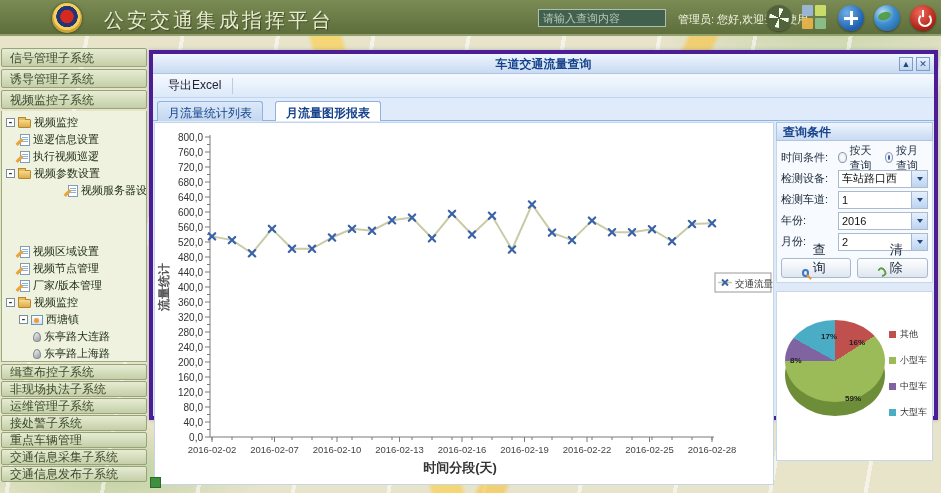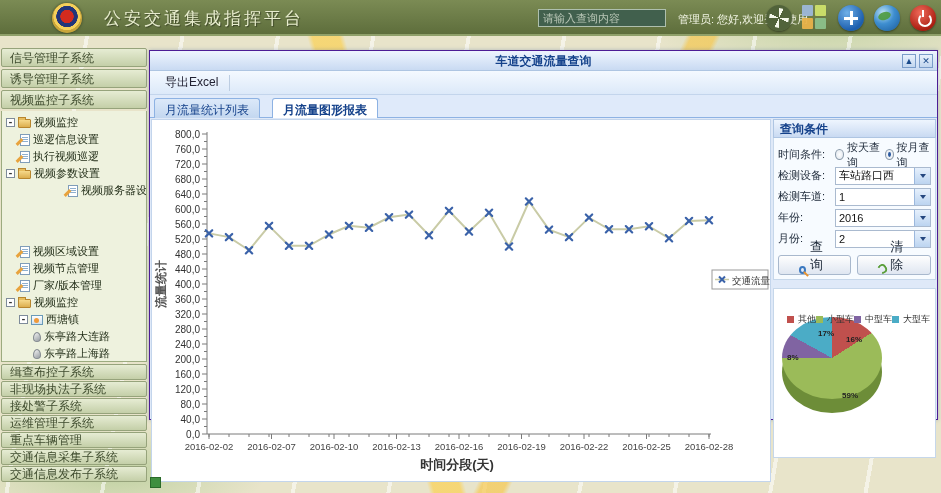--- a/index.html
+++ b/index.html
@@ -25,21 +25,21 @@
     position:absolute; left:0; top:0; width:941px; height:36px;
     background:linear-gradient(#7b8b54, #5e6e3c);
     border-bottom:2px solid #8fa06a;
   }
   .badge {
     position:absolute; left:52px; top:3px; width:30px; height:30px; border-radius:50%;
     background:radial-gradient(circle at 50% 45%, #d42b1e 0 29%, #22357a 31% 47%, #f5cf5a 49% 60%, #caa63a 62% 100%);
     box-shadow:0 0 3px rgba(0,0,0,.5);
   }
   .app-title {
-    position:absolute; left:104px; top:7px; color:#e7eccd; font-size:17px;
+    position:absolute; left:104px; top:7px; color:#e7eccd; font-size:20px;
     letter-spacing:3px; text-shadow:1px 1px 1px rgba(0,0,0,.4);
   }
   .hsearch {
     position:absolute; left:538px; top:9px; width:128px; height:18px;
     background:#41604d; border:1px solid #aebfae; color:#d7e0d2; font-size:11px; padding:0 4px;
   }
   .hsearch::placeholder { color:#b9c6b6; }
   .welcome { position:absolute; left:678px; top:12px; color:#f2f5e4; font-size:11px; }
   .hicons { position:absolute; right:5px; top:5px; display:flex; gap:10px; align-items:center; }
   .hicon { width:26px; height:26px; border-radius:50%; position:relative; box-shadow:0 1px 2px rgba(0,0,0,.4); }
@@ -90,21 +90,21 @@
   .ico-folder::before { content:''; position:absolute; top:-3px; left:-1px; width:6px; height:2px; background:#e7bd5d; border:1px solid #b8862e; border-bottom:none; }
   .ico-page { width:10px; height:12px; background:#fff; border:1px solid #7f9db9; position:relative; }
   .ico-page::before { content:''; position:absolute; left:1px; top:2px; width:6px; height:1px; background:#8fb0cf; box-shadow:0 2px 0 #8fb0cf, 0 4px 0 #8fb0cf; }
   .ico-page::after { content:''; position:absolute; left:-3px; bottom:-1px; width:3px; height:8px; background:#e8a33d; transform:rotate(45deg); }
   .ico-cam { width:12px; height:10px; background:linear-gradient(#fdfdfd,#cfe0ee); border:1px solid #6a9ab8; position:relative; }
   .ico-cam::after { content:''; position:absolute; left:2px; top:2px; width:5px; height:5px; border-radius:50%; background:#f09a3a; }
   .ico-node { width:8px; height:10px; background:linear-gradient(145deg,#f4f4f4,#969ca2); border:1px solid #858b91; border-radius:50% 50% 50% 50%/62% 62% 38% 38%; }
   
   .win {
     position:absolute; left:149px; top:50px; width:789px; height:370px;
-    background:#dfe9f8; border:1px solid #4c1d95; box-shadow:0 0 4px rgba(80,110,160,.4);
+    background:#dfe9f8; border:4px solid #4c1d95; box-shadow:0 0 4px rgba(80,110,160,.4);
   }
   .win-title {
     height:20px; background:linear-gradient(#eef5fe,#c9daf2);
     border-bottom:1px solid #aec5e2; position:relative;
     text-align:center; font-size:12px; font-weight:bold; color:#15428b; line-height:20px;
   }
   .win-ctrls { position:absolute; right:4px; top:3px; display:flex; gap:3px; }
   .win-btn {
     width:14px; height:14px; border:1px solid #7a9cc9; background:linear-gradient(#e8f1fc,#c2d6ef);
     font-size:9px; line-height:12px; text-align:center; color:#1a4a8a; cursor:pointer;
@@ -148,21 +148,21 @@
   }
   .ico-search { width:8px; height:8px; border:2px solid #3a78c0; border-radius:50%; position:relative; }
   .ico-search::after { content:''; position:absolute; width:6px; height:2px; background:#e8912d; transform:rotate(45deg); right:-5px; bottom:-3px; }
   .ico-clear { width:10px; height:10px; border:2px solid #5a9e3a; border-left-color:transparent; border-radius:50%; transform:rotate(-35deg); }
   
   .pie-box { margin-top:8px; height:170px; background:#fff; border:1px solid #c6d7ea; position:relative; }
   .pie-wrap { position:absolute; left:8px; top:28px; width:104px; height:110px; }
   .pie-side { position:absolute; left:0; top:14px; width:100px; height:82px; border-radius:50%; background:#6d8d38; }
   .pie-top  { position:absolute; left:0; top:0;  width:100px; height:82px; border-radius:50%; }
   .pie-label { position:absolute; font-size:8px; font-weight:bold; color:#222; }
-  .pie-legend { position:absolute; right:5px; top:24px; display:flex; flex-direction:row; }
+  .pie-legend { position:absolute; right:5px; top:36px; display:flex; flex-direction:column; gap:13px; }
   .pleg-item { display:flex; align-items:center; gap:4px; font-size:9px; color:#333; white-space:nowrap; }
   .pleg-item i { width:7px; height:7px; display:inline-block; }
   
   .map-dot { position:absolute; left:150px; top:477px; width:11px; height:11px; background:#3f8f3f; border:1px solid #2a6a2a; }
   svg text { font-family:"Liberation Sans","DejaVu Sans",sans-serif; }
 </style>
 </head>
 <body>
 
 <div class="map-bg"></div>
@@ -250,22 +250,22 @@
         <span class="lbl">上海路大连路</span>
       </div>
       <div class="tree-row" style="padding-left: 30px;">
         <span class="tico ico-node"></span>
         <span class="lbl">东茳路苏州路</span>
       </div>
     </div>
   <div class="acc-bottom">
       <div class="acc-item">缉查布控子系统</div>
       <div class="acc-item">非现场执法子系统</div>
+      <div class="acc-item">运维管理子系统</div>
       <div class="acc-item">接处警子系统</div>
-      <div class="acc-item">运维管理子系统</div>
       <div class="acc-item">重点车辆管理</div>
       <div class="acc-item">交通信息采集子系统</div>
       <div class="acc-item">交通信息发布子系统</div>
     </div>
 </div>
 
 <div class="win">
   <div class="win-title">
     <span>车道交通流量查询</span>
     <span class="win-ctrls">

